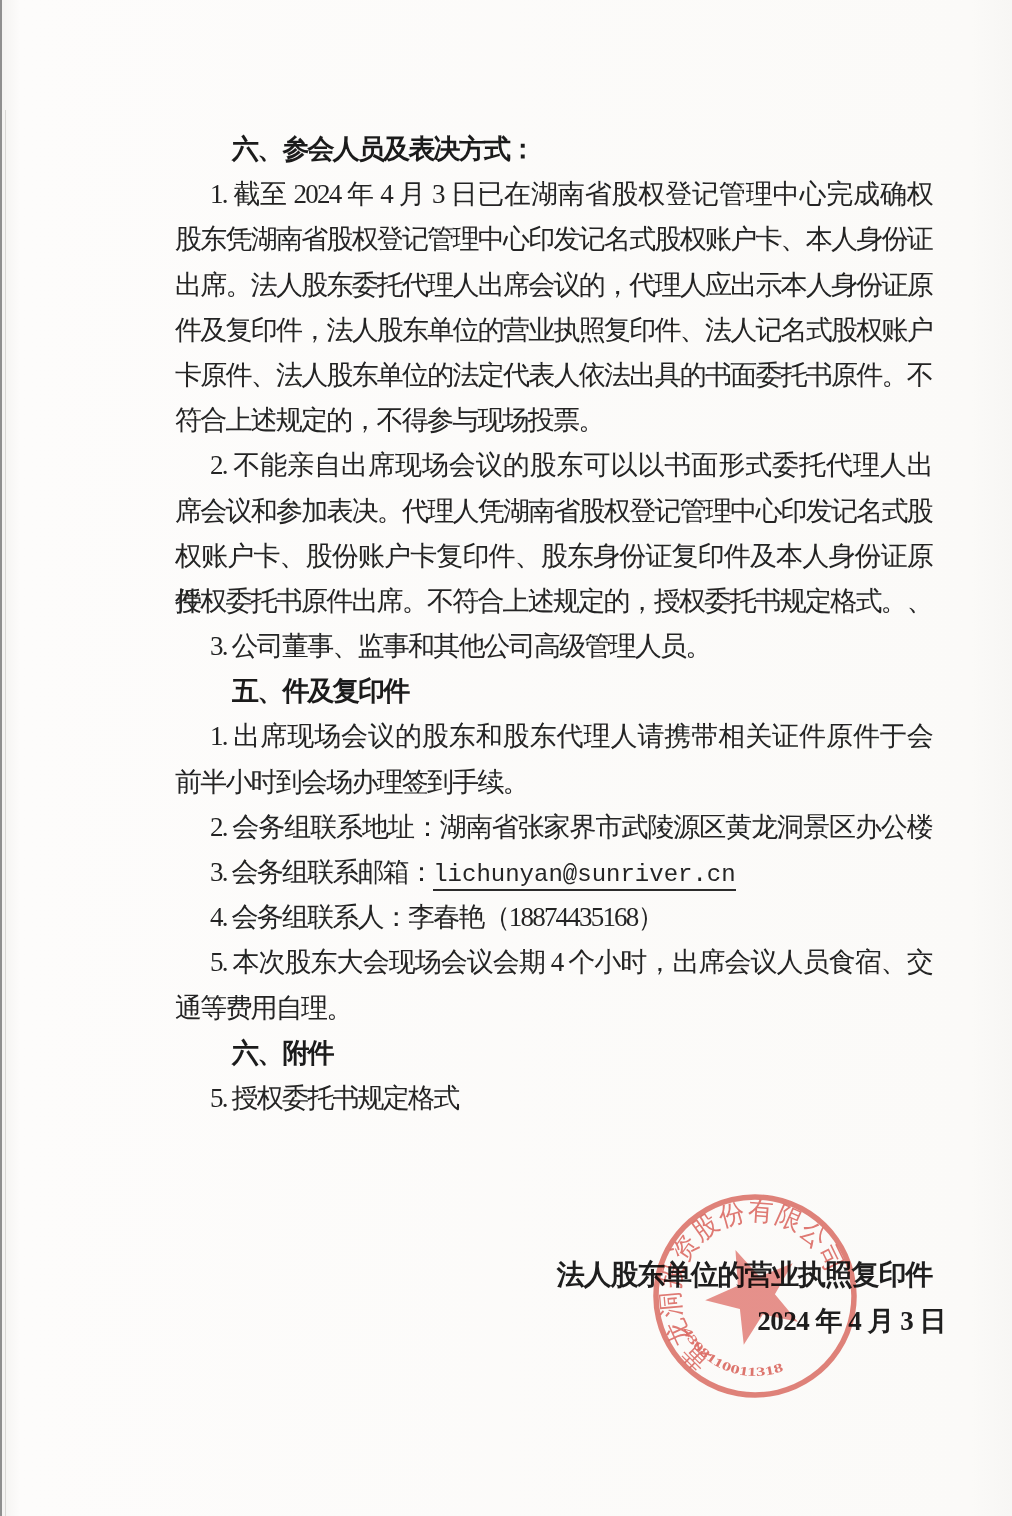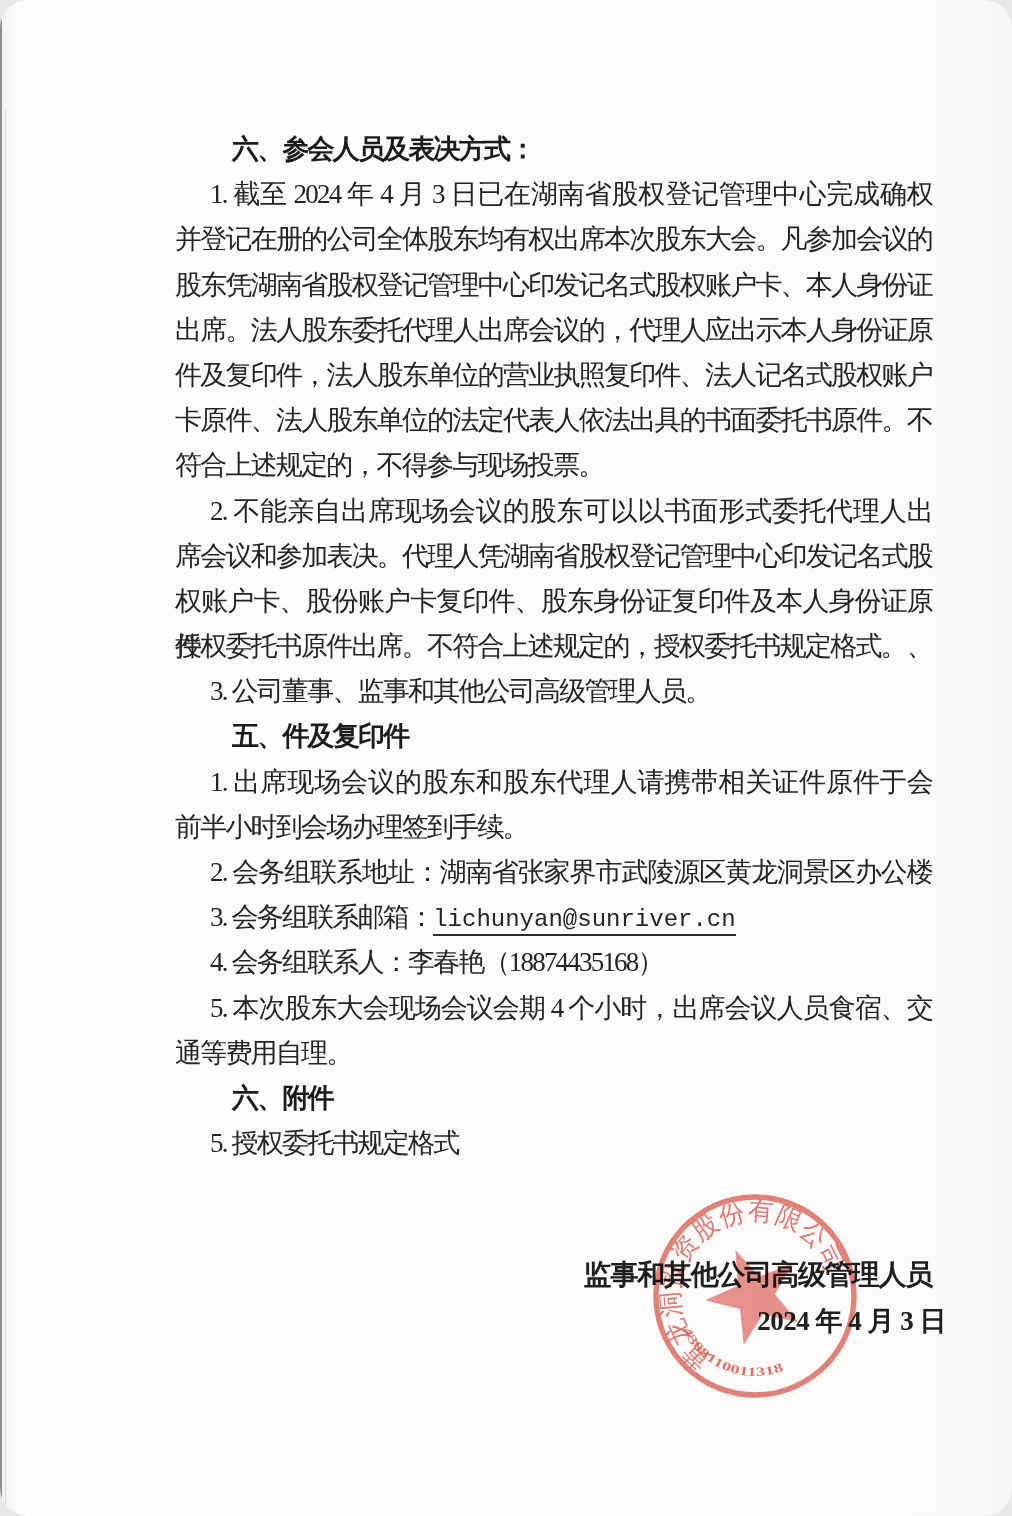--- a/index.html
+++ b/index.html
@@ -4,21 +4,20 @@
 <style>
   html,body { margin:0; padding:0; background:#e8e8e8; }
   .page {
     position:relative;
     width:1012px; height:1516px;
     margin:0 auto;
     background:linear-gradient(90deg,#f3f2f0 0,#fdfcfb 2%,#fbfaf8 96%,#f7f6f4 100%);
     font-family:"Liberation Serif","DejaVu Serif",serif;
     color:#242424;
     overflow:hidden;
-    border-radius:28px;
   }
   .edge-a { position:absolute; left:0; top:0; width:2px; height:100%; background:#8f8f8f; }
   .edge-b { position:absolute; left:5px; top:110px; width:1px; height:1406px; background:#d9d8d5; }
 
   .doc { position:absolute; left:175px; top:127px; width:757px; }
   .line {
     height:45.2px; line-height:45.2px;
     font-size:27px; letter-spacing:-1.8px;
     color:#242424;
   }
@@ -51,21 +50,20 @@
 </head>
 <body>
 
 <div class="page">
   <div class="edge-a"></div>
   <div class="edge-b"></div>
 
   <div class="doc" id="doc">
       <div class="line h">六、参会人员及表决方式：</div>
       <div class="line num fill">1. 截至 2024 年 4 月 3 日已在湖南省股权登记管理中心完成确权</div>
-      <div class="line fill">并登记在册的公司全体股东均有权出席本次股东大会。凡参加会议的</div>
       <div class="line fill">股东凭湖南省股权登记管理中心印发记名式股权账户卡、本人身份证</div>
       <div class="line fill">出席。法人股东委托代理人出席会议的，代理人应出示本人身份证原</div>
       <div class="line fill">件及复印件，法人股东单位的营业执照复印件、法人记名式股权账户</div>
       <div class="line fill">卡原件、法人股东单位的法定代表人依法出具的书面委托书原件。不</div>
       <div class="line">符合上述规定的，不得参与现场投票。</div>
       <div class="line num fill">2. 不能亲自出席现场会议的股东可以以书面形式委托代理人出</div>
       <div class="line fill">席会议和参加表决。代理人凭湖南省股权登记管理中心印发记名式股</div>
       <div class="line fill">权账户卡、股份账户卡复印件、股东身份证复印件及本人身份证原件、</div>
       <div class="line">授权委托书原件出席。不符合上述规定的，授权委托书规定格式。</div>
       <div class="line num">3. 公司董事、监事和其他公司高级管理人员。</div>
@@ -74,21 +72,21 @@
       <div class="line">前半小时到会场办理签到手续。</div>
       <div class="line num fill">2. 会务组联系地址：湖南省张家界市武陵源区黄龙洞景区办公楼</div>
       <div class="line num"><span>3. 会务组联系邮箱：</span><span class="email">lichunyan@sunriver.cn</span></div>
       <div class="line num">4. 会务组联系人：李春艳（18874435168）</div>
       <div class="line num fill">5. 本次股东大会现场会议会期 4 个小时，出席会议人员食宿、交</div>
       <div class="line">通等费用自理。</div>
       <div class="line h">六、附件</div>
       <div class="line num">5. 授权委托书规定格式</div>
     </div>
 
-  <div class="sig">监事和其他公司高级管理人员</div>
+  <div class="sig">法人股东单位的营业执照复印件</div>
   <div class="date">2024 年 4 月 3 日</div>
 
   <svg class="seal" viewBox="-114 -114 228 228" xmlns="http://www.w3.org/2000/svg">
     <g transform="rotate(-35)">
       <circle r="99" fill="none" stroke="#dd6a62" stroke-width="5.5" stroke-opacity="0.9"></circle>
       <path id="sealArc" d="M -71.4 26.0 A 76 76 0 1 1 71.4 26.0" fill="none"></path>
       <text font-size="26" fill="#dc635c" fill-opacity="0.92" letter-spacing="1">
         <textPath href="#sealArc" textLength="290" lengthAdjust="spacingAndGlyphs">黄龙洞投资股份有限公司</textPath>
       </text>
       <polygon transform="rotate(12)" points="0,-50 -11.76,-16.18 -47.55,-15.45 -19.02,6.18 -29.39,40.45 0,20 29.39,40.45 19.02,6.18 47.55,-15.45 11.76,-16.18" fill="#e3766f" fill-opacity="0.85"></polygon>

